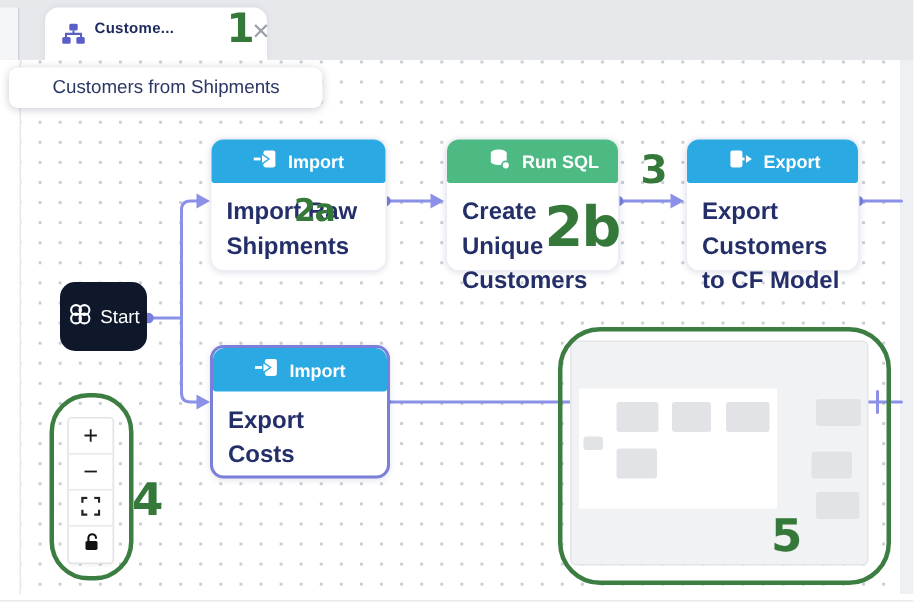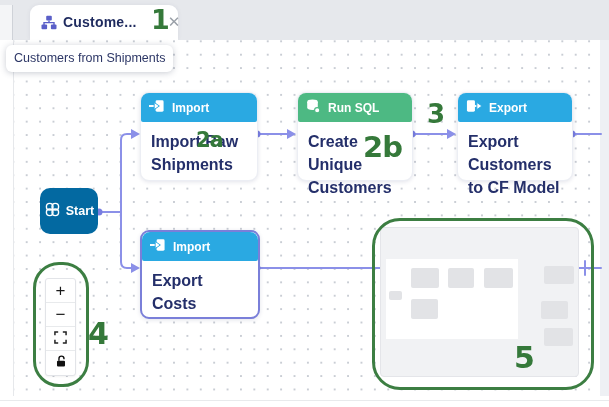--- a/index.html
+++ b/index.html
@@ -4,66 +4,66 @@
 <style>
   html,body{margin:0;padding:0;}
   body{font-family:"Liberation Sans", sans-serif;}
   #stage{position:relative;width:609px;height:407px;background:#ffffff;overflow:hidden;}
 
   
   .tab-bar{position:absolute;left:0;top:0;width:609px;height:40px;background:#e6e8ec;}
   .partial-tab{position:absolute;left:0;top:5px;width:12px;height:35px;background:#f4f5f7;border-right:1px solid #cfd2d8;}
   .active-tab{position:absolute;left:30px;top:5px;width:148px;height:35px;background:#ffffff;border-radius:9px 9px 0 0;box-shadow:0 0 4px rgba(60,70,100,.08);}
   .tab-icon{position:absolute;left:11px;top:10px;width:16px;height:15px;}
-  .tab-title{position:absolute;left:33px;top:9px;font-size:14px;font-weight:700;color:#1e2a5e;letter-spacing:.2px;}
+  .tab-title{position:absolute;left:33px;top:9px;font-size:10px;font-weight:700;color:#1e2a5e;letter-spacing:.2px;}
   .tab-close{position:absolute;left:135px;top:8px;width:18px;height:18px;font-size:15px;color:#9aa0a8;text-align:center;line-height:18px;cursor:pointer;}
 
   
-  .tooltip{position:absolute;left:6px;top:45px;height:27px;line-height:27px;padding:0 8px;background:#ffffff;border-radius:6px;box-shadow:0 1px 6px rgba(40,50,80,.25);font-size:12.5px;font-weight:500;color:#2d3766;white-space:nowrap;z-index:30;}
+  .tooltip{position:absolute;left:6px;top:45px;height:27px;line-height:27px;padding:0 29px;background:#ffffff;border-radius:6px;box-shadow:0 1px 6px rgba(40,50,80,.25);font-size:12.5px;font-weight:500;color:#2d3766;white-space:nowrap;z-index:30;}
 
   
   .canvas{position:absolute;left:13px;top:40px;width:587px;height:356px;background:#ffffff;
     background-image:radial-gradient(circle,#c9cdd4 1px, rgba(0,0,0,0) 1.3px);
     background-size:13.4px 13.4px;background-position:6px 8px;border-left:1px solid #e6e8eb;}
   .right-gutter{position:absolute;left:600px;top:40px;width:9px;height:356px;background:#eef0f4;}
   .bottom-line{position:absolute;left:0;top:400px;width:609px;height:1px;background:#e8eaec;}
 
   
   svg.connectors{position:absolute;left:0;top:0;z-index:5;pointer-events:none;}
 
   
   .node{position:absolute;background:#fff;border-radius:9px;border:1px solid #eceef4;box-shadow:0 1px 4px rgba(30,40,90,.13);z-index:10;}
-  .node-header{position:absolute;left:0;top:0;right:0;height:29px;border-radius:8px 8px 2px 2px;display:flex;align-items:center;gap:7px;padding-left:8px;box-sizing:border-box;color:#fff;font-size:12px;font-weight:700;}
+  .node-header{position:absolute;left:0;top:0;right:0;height:29px;border-radius:8px 8px 2px 2px;display:flex;align-items:center;gap:7px;padding-left:28px;box-sizing:border-box;color:#fff;font-size:12px;font-weight:700;}
   .hdr-blue{background:#2aa9e2;}
   .hdr-green{background:#4db983;}
   .node-body{position:absolute;left:0;top:29px;right:0;bottom:0;padding:8px 10px;font-size:16px;font-weight:700;color:#242f6a;line-height:1.45;}
   .node-import-raw{left:140px;top:92px;width:116px;height:87px;}
   .node-run-sql{left:297px;top:92px;width:114px;height:87px;}
   .node-export{left:457px;top:92px;width:114px;height:87px;}
   .node-import-costs{left:140px;top:230px;width:116px;height:85px;border:2px solid #7a7fd9;}
-  .node-start{position:absolute;left:40px;top:188px;width:58px;height:46px;background:#0369a1;border-radius:10px;z-index:10;display:flex;align-items:center;justify-content:center;gap:5px;color:#fff;font-size:12.5px;font-weight:700;}
+  .node-start{position:absolute;left:40px;top:188px;width:58px;height:46px;background:#0f172a;border-radius:10px;z-index:10;display:flex;align-items:center;justify-content:center;gap:5px;color:#fff;font-size:12.5px;font-weight:400;}
 
   
   .minimap{position:absolute;left:380px;top:227px;width:197px;height:148px;background:#f1f2f4;border:1px solid #e4e5e9;border-radius:4px;z-index:15;}
   .mm-viewport{position:absolute;left:5px;top:31px;width:132px;height:80px;background:#ffffff;}
   .mm-node{position:absolute;background:#e2e3e6;border-radius:2px;}
 
   
   .zoom-panel{position:absolute;left:45px;top:278px;width:29px;background:#ffffff;border:1px solid #e2e4e8;border-radius:3px;z-index:15;box-shadow:0 1px 2px rgba(0,0,0,.05);}
   .zoom-btn{width:29px;height:24px;display:flex;align-items:center;justify-content:center;border-bottom:1px solid #e8eaec;font-size:17px;color:#1a1a1a;cursor:pointer;box-sizing:border-box;}
   .zoom-btn:last-child{border-bottom:none;}
 
   
   .anno-num{position:absolute;font-family:"DejaVu Sans", sans-serif;font-weight:700;color:#35793a;z-index:40;letter-spacing:-1px;}
   .anno-rect{position:absolute;border:3px solid #3c7e42;z-index:38;pointer-events:none;}
   .anno-rect-zoom{left:33px;top:262px;width:50px;height:119px;border-radius:26px;}
   .anno-rect-minimap{left:372px;top:218px;width:216px;height:166px;border-radius:28px;border-width:3.5px;}
   .anno-1{left:151px;top:4px;font-size:27px;}
   .anno-2a{left:196px;top:128px;font-size:21px;}
-  .anno-2b{left:363px;top:130px;font-size:29px;}
+  .anno-2b{left:363px;top:130px;font-size:37px;}
   .anno-3{left:427px;top:99px;font-size:26px;}
   .anno-4{left:88px;top:316px;font-size:30px;}
   .anno-5{left:514px;top:340px;font-size:30px;}
 </style>
 </head>
 <body>
 
 <div id="stage">
 
   <div class="tab-bar">

